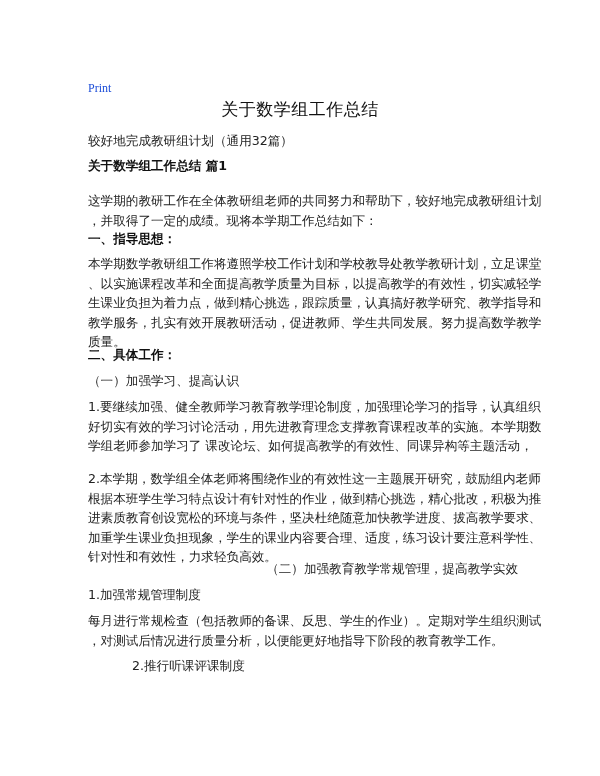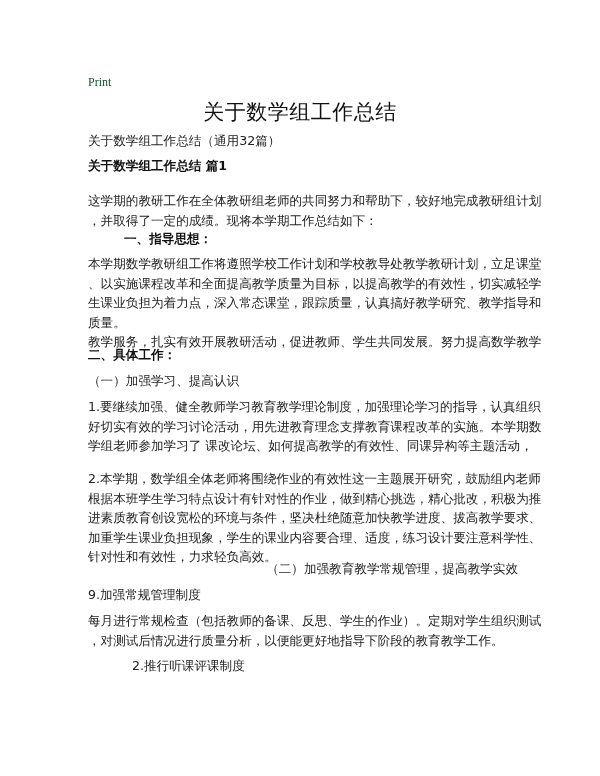--- a/index.html
+++ b/index.html
@@ -1,59 +1,59 @@
 <!DOCTYPE html>
 <html><head>
   <meta charset="utf-8">
   <style>
     html, body { margin: 0; padding: 0; background: #ffffff; }
     body { width: 600px; height: 776px; position: relative; overflow: hidden;
            font-family: "DejaVu Sans", "Liberation Sans", sans-serif; color: #1e1e1e; }
     .page { position: absolute; left: 0; top: 0; width: 600px; height: 776px; }
-    .print-label { position: absolute; left: 88px; top: 75px;
-                   font-family: "Liberation Serif", "DejaVu Serif", serif; font-size: 12px; color: #14532d; }
+    .print-label { position: absolute; left: 88px; top: 81px;
+                   font-family: "Liberation Serif", "DejaVu Serif", serif; font-size: 12px; color: #1d4ed8; }
     .doc-title { position: absolute; left: 0; width: 600px; top: 98px; text-align: center;
-                 font-size: 21px; color: #111; letter-spacing: 0.5px; }
+                 font-size: 17px; color: #111; letter-spacing: 0.5px; }
     .block { position: absolute; left: 88px; width: 430px; font-size: 12.6px; line-height: 19.5px;
              white-space: nowrap; color: #222; }
     .block .line { display: block; }
     .bold { font-weight: bold; color: #111; }
   </style>
 </head>
 <body>
 
 <div class="page">
 
   <div class="print-label">Print</div>
 
   <div class="doc-title">关于数学组工作总结</div>
 
   <div class="block" style="top:131px;">
-    <span class="line">关于数学组工作总结（通用32篇）</span>
+    <span class="line">较好地完成教研组计划（通用32篇）</span>
   </div>
 
   <div class="block bold" style="top:156px;">
     <span class="line">关于数学组工作总结 篇1</span>
   </div>
 
   <div class="block" style="top:191px;">
     <span class="line">这学期的教研工作在全体教研组老师的共同努力和帮助下，较好地完成教研组计划</span>
     <span class="line">，并取得了一定的成绩。现将本学期工作总结如下：</span>
   </div>
 
-  <div class="block bold" style="top:229px;margin-left:36px;">
+  <div class="block bold" style="top:229px;">
     <span class="line">一、指导思想：</span>
   </div>
 
   <div class="block" style="top:254px;">
     <span class="line">本学期数学教研组工作将遵照学校工作计划和学校教导处教学教研计划，立足课堂</span>
     <span class="line">、以实施课程改革和全面提高教学质量为目标，以提高教学的有效性，切实减轻学</span>
-    <span class="line">生课业负担为着力点，深入常态课堂，跟踪质量，认真搞好教学研究、教学指导和</span>
+    <span class="line">生课业负担为着力点，做到精心挑选，跟踪质量，认真搞好教学研究、教学指导和</span>
+    <span class="line">教学服务，扎实有效开展教研活动，促进教师、学生共同发展。努力提高数学教学</span>
     <span class="line">质量。</span>
-    <span class="line">教学服务，扎实有效开展教研活动，促进教师、学生共同发展。努力提高数学教学</span>
   </div>
 
   <div class="block bold" style="top:345px;">
     <span class="line">二、具体工作：</span>
   </div>
 
   <div class="block" style="top:371px;">
     <span class="line">（一）加强学习、提高认识</span>
   </div>
 
@@ -69,21 +69,21 @@
     <span class="line">进素质教育创设宽松的环境与条件，坚决杜绝随意加快教学进度、拔高教学要求、</span>
     <span class="line">加重学生课业负担现象，学生的课业内容要合理、适度，练习设计要注意科学性、</span>
     <span class="line">针对性和有效性，力求轻负高效。</span>
   </div>
 
   <div class="block" style="top:559px;text-align:right;">
     <span class="line">（二）加强教育教学常规管理，提高教学实效</span>
   </div>
 
   <div class="block" style="top:585px;">
-    <span class="line">9.加强常规管理制度</span>
+    <span class="line">1.加强常规管理制度</span>
   </div>
 
   <div class="block" style="top:611px;">
     <span class="line">每月进行常规检查（包括教师的备课、反思、学生的作业）。定期对学生组织测试</span>
     <span class="line">，对测试后情况进行质量分析，以便能更好地指导下阶段的教育教学工作。</span>
   </div>
 
   <div class="block" style="top:656px;margin-left:44px;">
     <span class="line">2.推行听课评课制度</span>
   </div>

